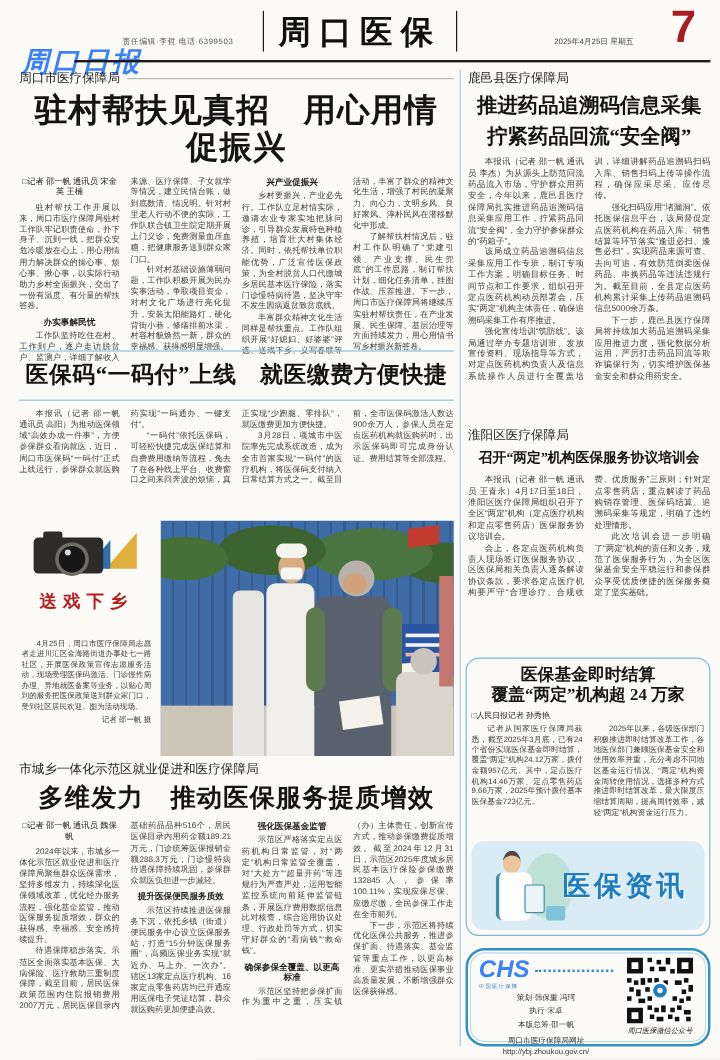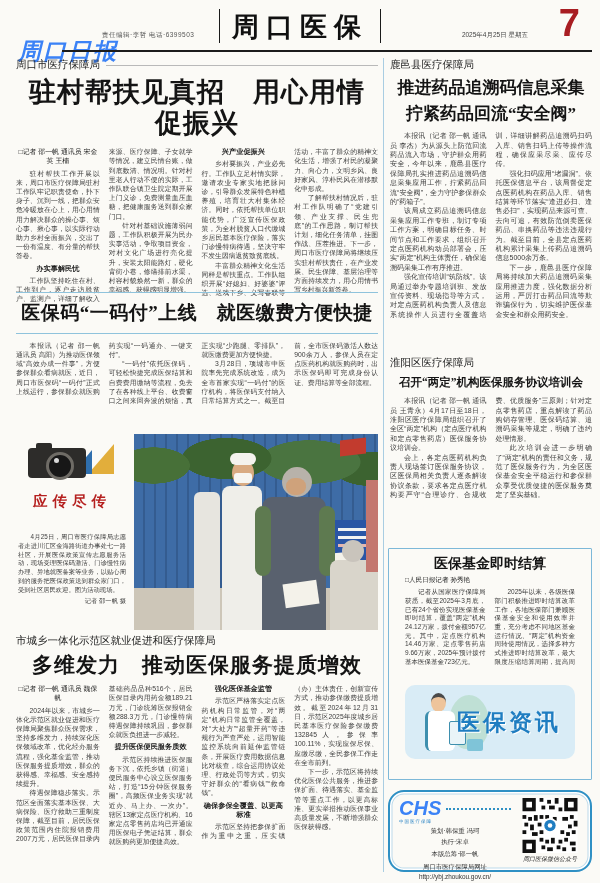--- a/index.html
+++ b/index.html
@@ -91,21 +91,21 @@
 
   #art-r1{position:absolute;left:390px;top:58px;width:202px;height:296px;}
   #art-r1 .hl{font-size:17px;margin-top:6px;}
   #art-r1 .bodycols{margin-top:8px;height:204px;font-size:7px;line-height:9.4px;}
 
   #art-r2{position:absolute;left:390px;top:356px;width:202px;height:190px;}
   #art-r2 .hl{font-size:11.5px;margin-top:6px;}
   #art-r2 .bodycols{margin-top:7px;height:140px;font-size:7px;line-height:9.4px;}
 
   #boxed{position:absolute;left:388px;top:548px;width:204px;height:232px;box-sizing:border-box;
-         border:1.5px solid #7db8d8;border-radius:1px;padding:7px 16px;}
+         border:1.5px solid #7db8d8;border-radius:11px;padding:7px 4px;}
   #boxed .hl{font-size:14px;}
   #boxed .byline{text-align:left;font-size:6.6px;margin:4px 0 3px;color:#222;}
   #boxed .bodycols{height:92px;font-size:6.5px;line-height:8.7px;}
   .banner{position:relative;margin-top:5px;height:74px;background:#d9ecf6;border-radius:10px;overflow:hidden;}
   .banner-title{position:absolute;right:14px;top:22px;font-family:Liberation Mono, monospace;font-weight:bold;
                 font-size:23px;color:#1f7dc1;letter-spacing:3px;text-shadow:1px 1px 0 #ffffff;}
   .doc-leaf{position:absolute;left:44px;top:10px;width:40px;height:54px;background:#bfe0d5;border-radius:50% 50% 45% 45%;}
   .doc-head{position:absolute;left:26px;top:8px;width:15px;height:15px;background:#eec49b;border-radius:50%;border-top:4px solid #4a4a4a;}
   .doc-body{position:absolute;left:20px;top:26px;width:27px;height:40px;background:#ffffff;border-radius:6px;border-left:3px solid #3e8fae;}
   .doc-clip{position:absolute;left:44px;top:36px;width:15px;height:22px;background:#e9f4f8;border:1.5px solid #3e8fae;border-radius:2px;}
@@ -174,21 +174,21 @@
   <div id="photo-block">
     <div class="photo-side">
       <div class="cam-wrap">
         <div class="tri-y"></div>
         <div class="tri-b"></div>
         <div class="cam-body"></div>
         <div class="cam-flash"></div>
         <div class="cam-lens"></div>
         <div class="cam-glint"></div>
       </div>
-      <div class="visual-label">应传尽传</div>
+      <div class="visual-label">送戏下乡</div>
       <div class="photo-caption">
           <div class="cap">4月25日，周口市医疗保障局志愿者走进川汇区金海路街道办事处七一路社区，开展医保政策宣传志愿服务活动，现场受理医保码激活、门诊慢性病办理、异地就医备案等业务，以贴心周到的服务把医保政策送到群众家门口，受到社区居民欢迎。图为活动现场。</div>
           <div class="cap-credit">记者 邵一帆 摄</div>
         </div>
     </div>
     <div class="photo">
       <div class="ph-fence"></div>
       <div class="ph-trees"></div>
       <div class="ph-flag"></div>
       <div class="ph-ground"></div>
@@ -258,20 +258,21 @@
     <div class="hl">召开“两定”机构医保服务协议培训会</div>
     <div class="bodycols cols2">
         <div class="para">本报讯（记者 邵一帆 通讯员 王青永）4月17日至18日，淮阳区医疗保障局组织召开了全区“两定”机构（定点医疗机构和定点零售药店）医保服务协议培训会。</div>
         <div class="para">会上，各定点医药机构负责人现场签订医保服务协议，区医保局相关负责人逐条解读协议条款，要求各定点医疗机构要严守“合理诊疗、合规收费、优质服务”三原则；针对定点零售药店，重点解读了药品购销存管理、医保码结算、追溯码采集等规定，明确了违约处理情形。</div>
         <div class="para">此次培训会进一步明确了“两定”机构的责任和义务，规范了医保服务行为，为全区医保基金安全平稳运行和参保群众享受优质便捷的医保服务奠定了坚实基础。</div>
       </div>
   </div>
 
   <div id="boxed">
     <div class="hl">医保基金即时结算</div>
+    <div class="hl">覆盖“两定”机构超 24 万家</div>
     <div class="byline">□人民日报记者 孙秀艳</div>
     <div class="bodycols cols2">
         <div class="para">记者从国家医疗保障局获悉，截至2025年3月底，已有24个省份实现医保基金即时结算，覆盖“两定”机构24.12万家，拨付金额957亿元。其中，定点医疗机构14.46万家、定点零售药店9.66万家，2025年预计拨付基本医保基金723亿元。</div>
         <div class="para">2025年以来，各级医保部门积极推进即时结算改革工作，各地医保部门兼顾医保基金安全和使用效率并重，充分考虑不同地区基金运行情况、“两定”机构资金周转使用情况，选择多种方式推进即时结算改革，最大限度压缩结算周期，提高周转效率，减轻“两定”机构资金运行压力。</div>
       </div>
     <div class="banner">
       <div class="doc-leaf"></div>
       <div class="doc-head"></div>
       <div class="doc-body"></div>
       <div class="doc-clip"></div>

